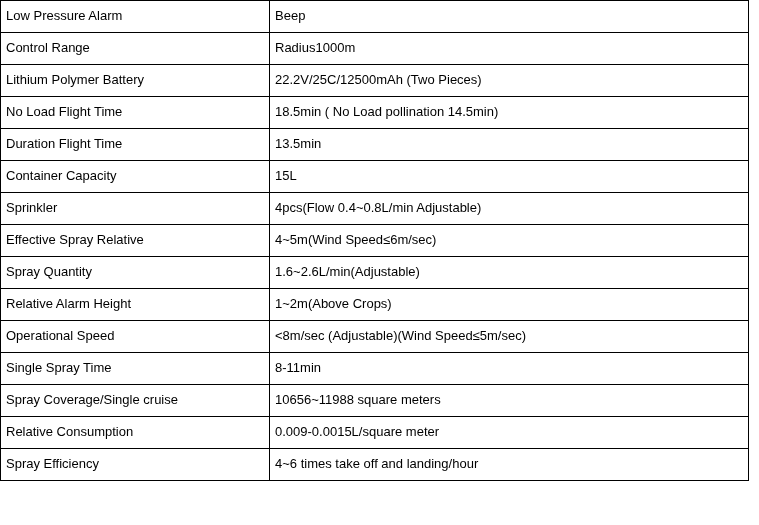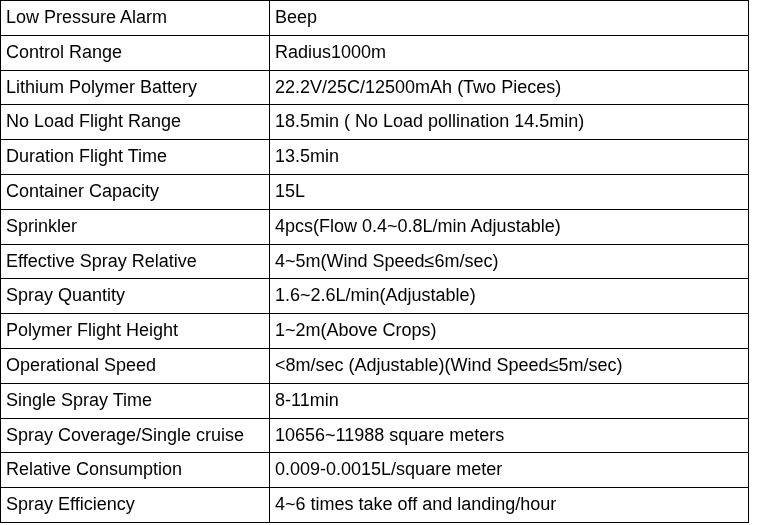--- a/index.html
+++ b/index.html
@@ -17,21 +17,21 @@
   #spec-table {
     border-collapse: collapse;
     width: 748px;
     margin: 0;
     table-layout: fixed;
   }
   #spec-table col.c-param { width: 269px; }
   #spec-table col.c-value { width: 479px; }
   #spec-table td {
     border: 1px solid #000000;
-    font-size: 18px;
+    font-size: 13px;
     line-height: 1.1;
     padding: 7px 0 7px 5px;
     vertical-align: middle;
     white-space: nowrap;
     overflow: hidden;
     height: 17px;
   }
   #spec-table tr:first-child td {
     border-top: 1px solid #000000;
   }
@@ -53,21 +53,21 @@
     </tr>
     <tr>
       <td class="param-cell">Control Range</td>
       <td class="value-cell">Radius1000m</td>
     </tr>
     <tr>
       <td class="param-cell">Lithium Polymer Battery</td>
       <td class="value-cell">22.2V/25C/12500mAh (Two Pieces)</td>
     </tr>
     <tr>
-      <td class="param-cell">No Load Flight Range</td>
+      <td class="param-cell">No Load Flight Time</td>
       <td class="value-cell">18.5min ( No Load pollination 14.5min)</td>
     </tr>
     <tr>
       <td class="param-cell">Duration Flight Time</td>
       <td class="value-cell">13.5min</td>
     </tr>
     <tr>
       <td class="param-cell">Container Capacity</td>
       <td class="value-cell">15L</td>
     </tr>
@@ -77,21 +77,21 @@
     </tr>
     <tr>
       <td class="param-cell">Effective Spray Relative</td>
       <td class="value-cell">4~5m(Wind Speed≤6m/sec)</td>
     </tr>
     <tr>
       <td class="param-cell">Spray Quantity</td>
       <td class="value-cell">1.6~2.6L/min(Adjustable)</td>
     </tr>
     <tr>
-      <td class="param-cell">Polymer Flight Height</td>
+      <td class="param-cell">Relative Alarm Height</td>
       <td class="value-cell">1~2m(Above Crops)</td>
     </tr>
     <tr>
       <td class="param-cell">Operational Speed</td>
       <td class="value-cell">&lt;8m/sec (Adjustable)(Wind Speed≤5m/sec)</td>
     </tr>
     <tr>
       <td class="param-cell">Single Spray Time</td>
       <td class="value-cell">8-11min</td>
     </tr>

